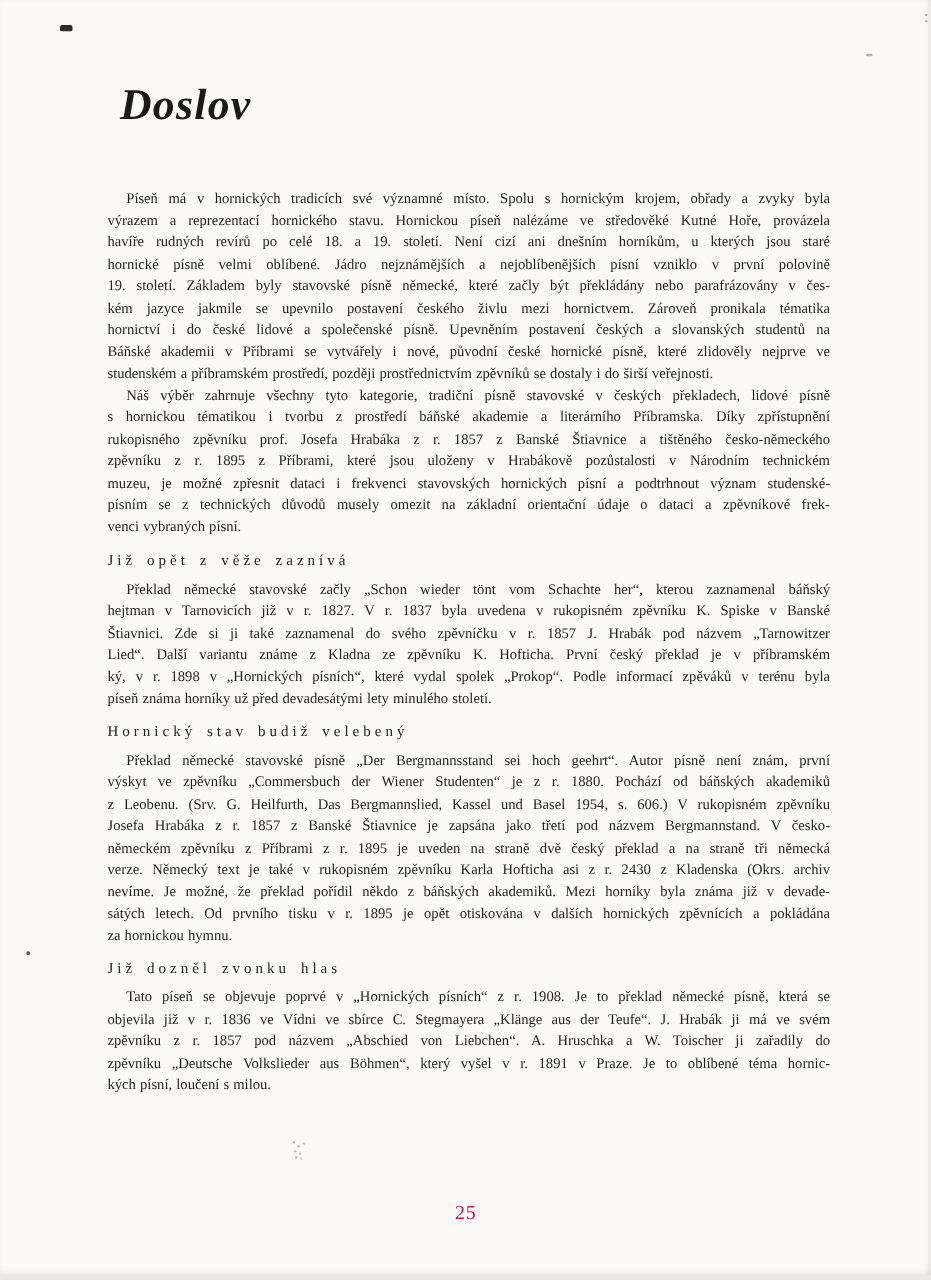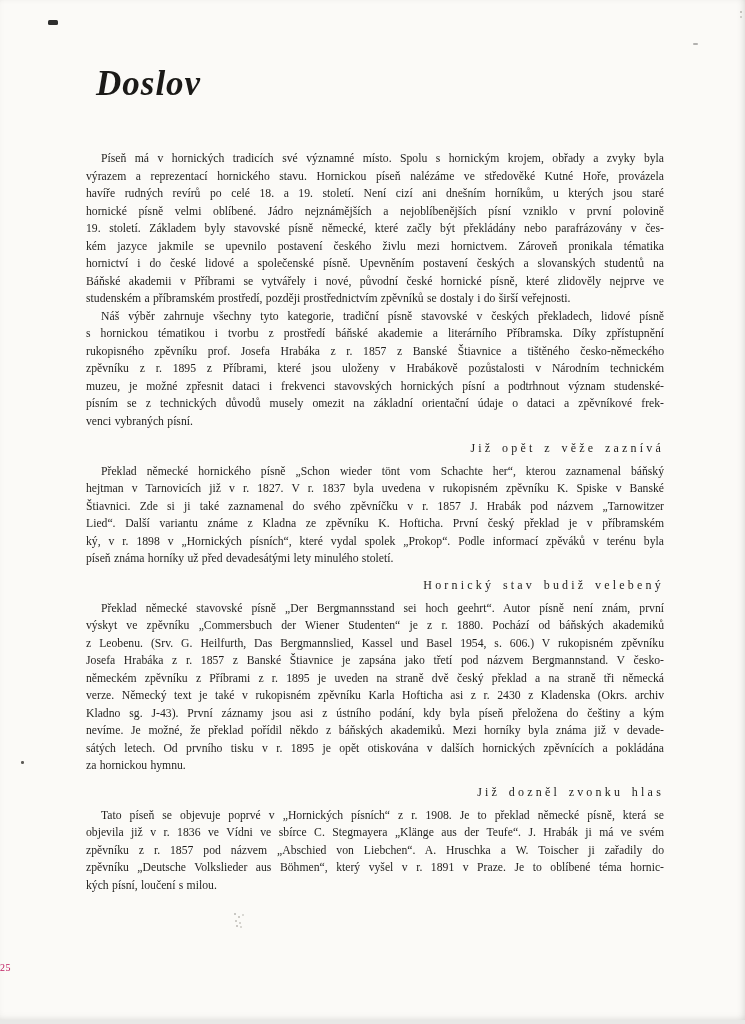--- a/index.html
+++ b/index.html
@@ -46,28 +46,28 @@
   .line.last  { text-align-last: left; }
   .section-heading {
     margin: 8px 0 6px 0;
     font-size: 12px;
     font-weight: normal;
     letter-spacing: 3.2px;
     word-spacing: 2.5px;
     line-height: 18px;
     height: 18px;
     color: #232220;
-    text-align: right;
   }
   section:first-of-type .section-heading { margin-top: 8.5px; }
   .page-number {
     position: absolute;
     left: 0; right: 0;
     top: 962px;
-    font-size: 10px;
+    text-align: center;
+    font-size: 16px;
     letter-spacing: 0.5px;
     color: #be185d;
   }
   
   .mark { position: absolute; }
   .mark-blob {
     left: 48px; top: 20px; width: 10px; height: 5px;
     background: #1c1c1c; border-radius: 1.5px; opacity: .92;
     box-shadow: 15px 4px 0 -3.4px #a9a6a0;
   }
@@ -123,38 +123,37 @@
           <div class="line">zpěvníku z r. 1895 z Příbrami, které jsou uloženy v Hrabákově pozůstalosti v Národním technickém</div>
           <div class="line">muzeu, je možné zpřesnit dataci i frekvenci stavovských hornických písní a podtrhnout význam studenské-</div>
           <div class="line">písním se z technických důvodů musely omezit na základní orientační údaje o dataci a zpěvníkové frek-</div>
           <div class="line last">venci vybraných písní.</div>
         </div>
       </div>
     <div id="sections">
         <section>
           <h2 class="section-heading">Již opět z věže zaznívá</h2>
           <div class="para">
-            <div class="line first">Překlad německé hornického písně „Schon wieder tönt vom Schachte her“, kterou zaznamenal báňský</div>
+            <div class="line first">Překlad německé stavovské začly „Schon wieder tönt vom Schachte her“, kterou zaznamenal báňský</div>
             <div class="line">hejtman v Tarnovicích již v r. 1827. V r. 1837 byla uvedena v rukopisném zpěvníku K. Spiske v Banské</div>
             <div class="line">Štiavnici. Zde si ji také zaznamenal do svého zpěvníčku v r. 1857 J. Hrabák pod názvem „Tarnowitzer</div>
             <div class="line">Lied“. Další variantu známe z Kladna ze zpěvníku K. Hofticha. První český překlad je v příbramském</div>
             <div class="line">ký, v r. 1898 v „Hornických písních“, které vydal spolek „Prokop“. Podle informací zpěváků v terénu byla</div>
             <div class="line last">píseň známa horníky už před devadesátými lety minulého století.</div>
           </div>
         </section>
         <section>
           <h2 class="section-heading">Hornický stav budiž velebený</h2>
           <div class="para">
             <div class="line first">Překlad německé stavovské písně „Der Bergmannsstand sei hoch geehrt“. Autor písně není znám, první</div>
             <div class="line">výskyt ve zpěvníku „Commersbuch der Wiener Studenten“ je z r. 1880. Pochází od báňských akademiků</div>
             <div class="line">z Leobenu. (Srv. G. Heilfurth, Das Bergmannslied, Kassel und Basel 1954, s. 606.) V rukopisném zpěvníku</div>
             <div class="line">Josefa Hrabáka z r. 1857 z Banské Štiavnice je zapsána jako třetí pod názvem Bergmannstand. V česko-</div>
             <div class="line">německém zpěvníku z Příbrami z r. 1895 je uveden na straně dvě český překlad a na straně tři německá</div>
             <div class="line">verze. Německý text je také v rukopisném zpěvníku Karla Hofticha asi z r. 2430 z Kladenska (Okrs. archiv</div>
-            <div class="line">Kladno sg. J-43). První záznamy jsou asi z ústního podání, kdy byla píseň přeložena do češtiny a kým</div>
             <div class="line">nevíme. Je možné, že překlad pořídil někdo z báňských akademiků. Mezi horníky byla známa již v devade-</div>
             <div class="line">sátých letech. Od prvního tisku v r. 1895 je opět otiskována v dalších hornických zpěvnících a pokládána</div>
             <div class="line last">za hornickou hymnu.</div>
           </div>
         </section>
         <section>
           <h2 class="section-heading">Již dozněl zvonku hlas</h2>
           <div class="para">
             <div class="line first">Tato píseň se objevuje poprvé v „Hornických písních“ z r. 1908. Je to překlad německé písně, která se</div>
             <div class="line">objevila již v r. 1836 ve Vídni ve sbírce C. Stegmayera „Klänge aus der Teufe“. J. Hrabák ji má ve svém</div>

